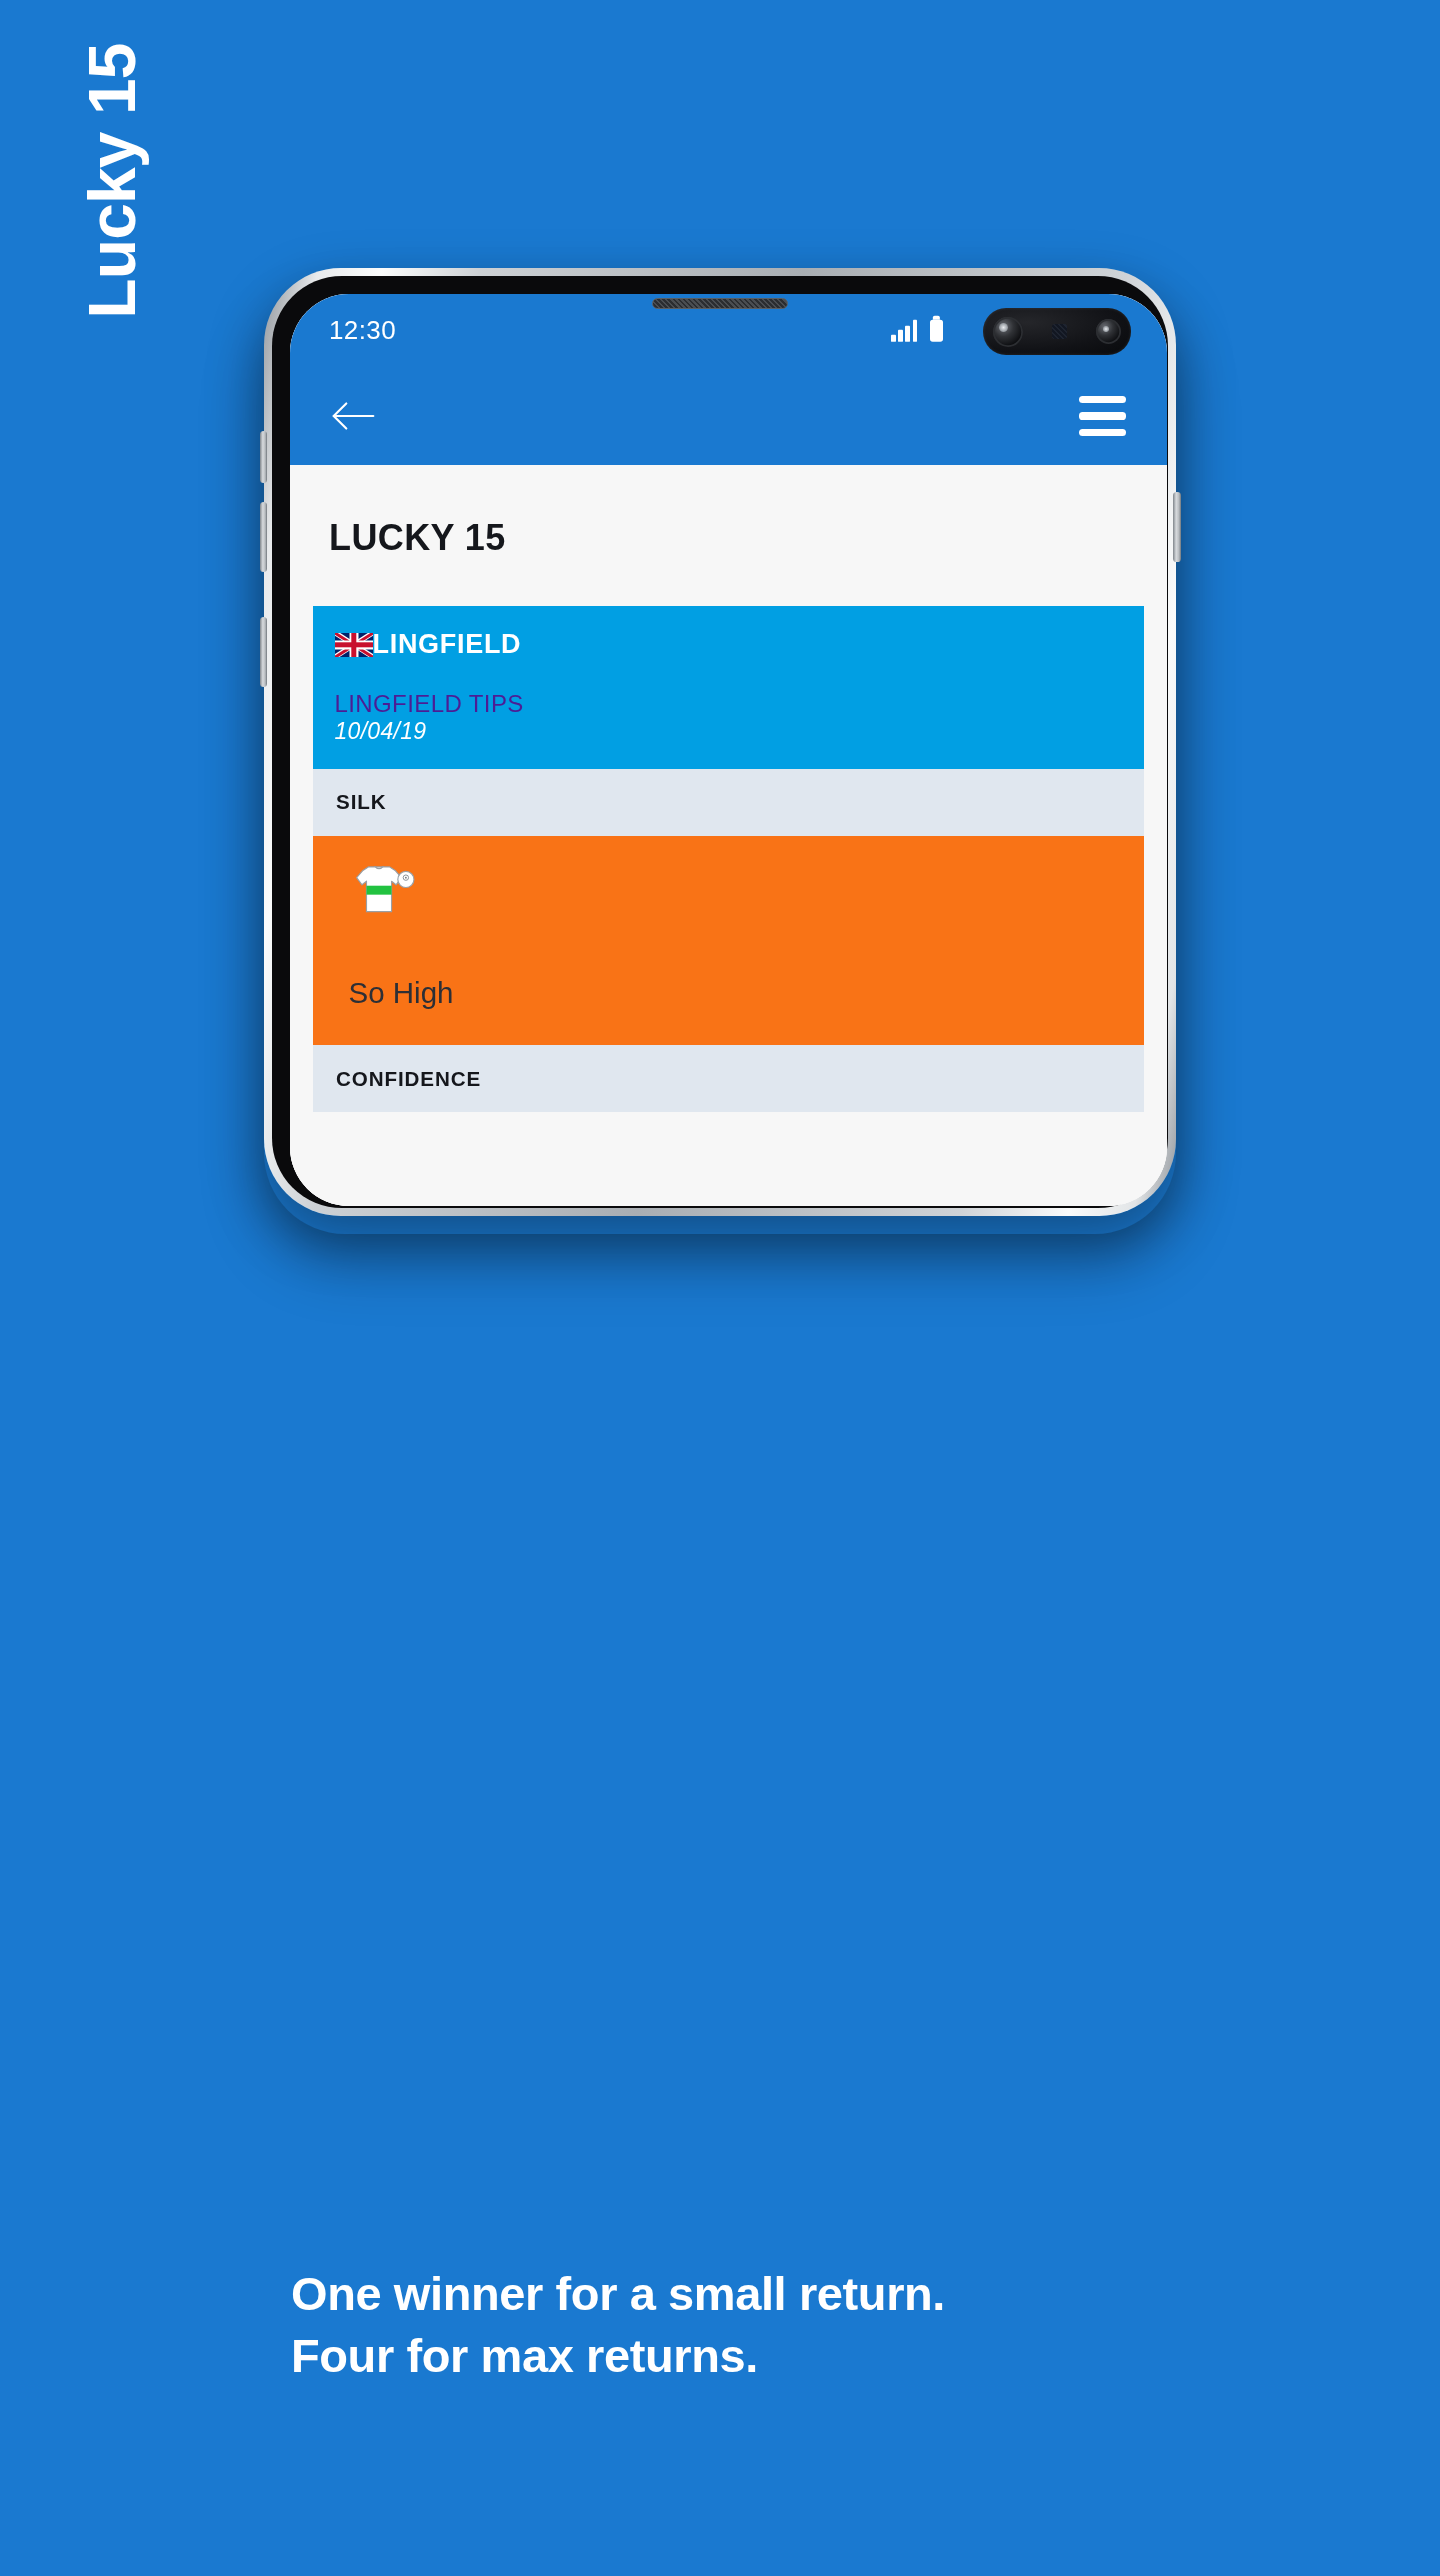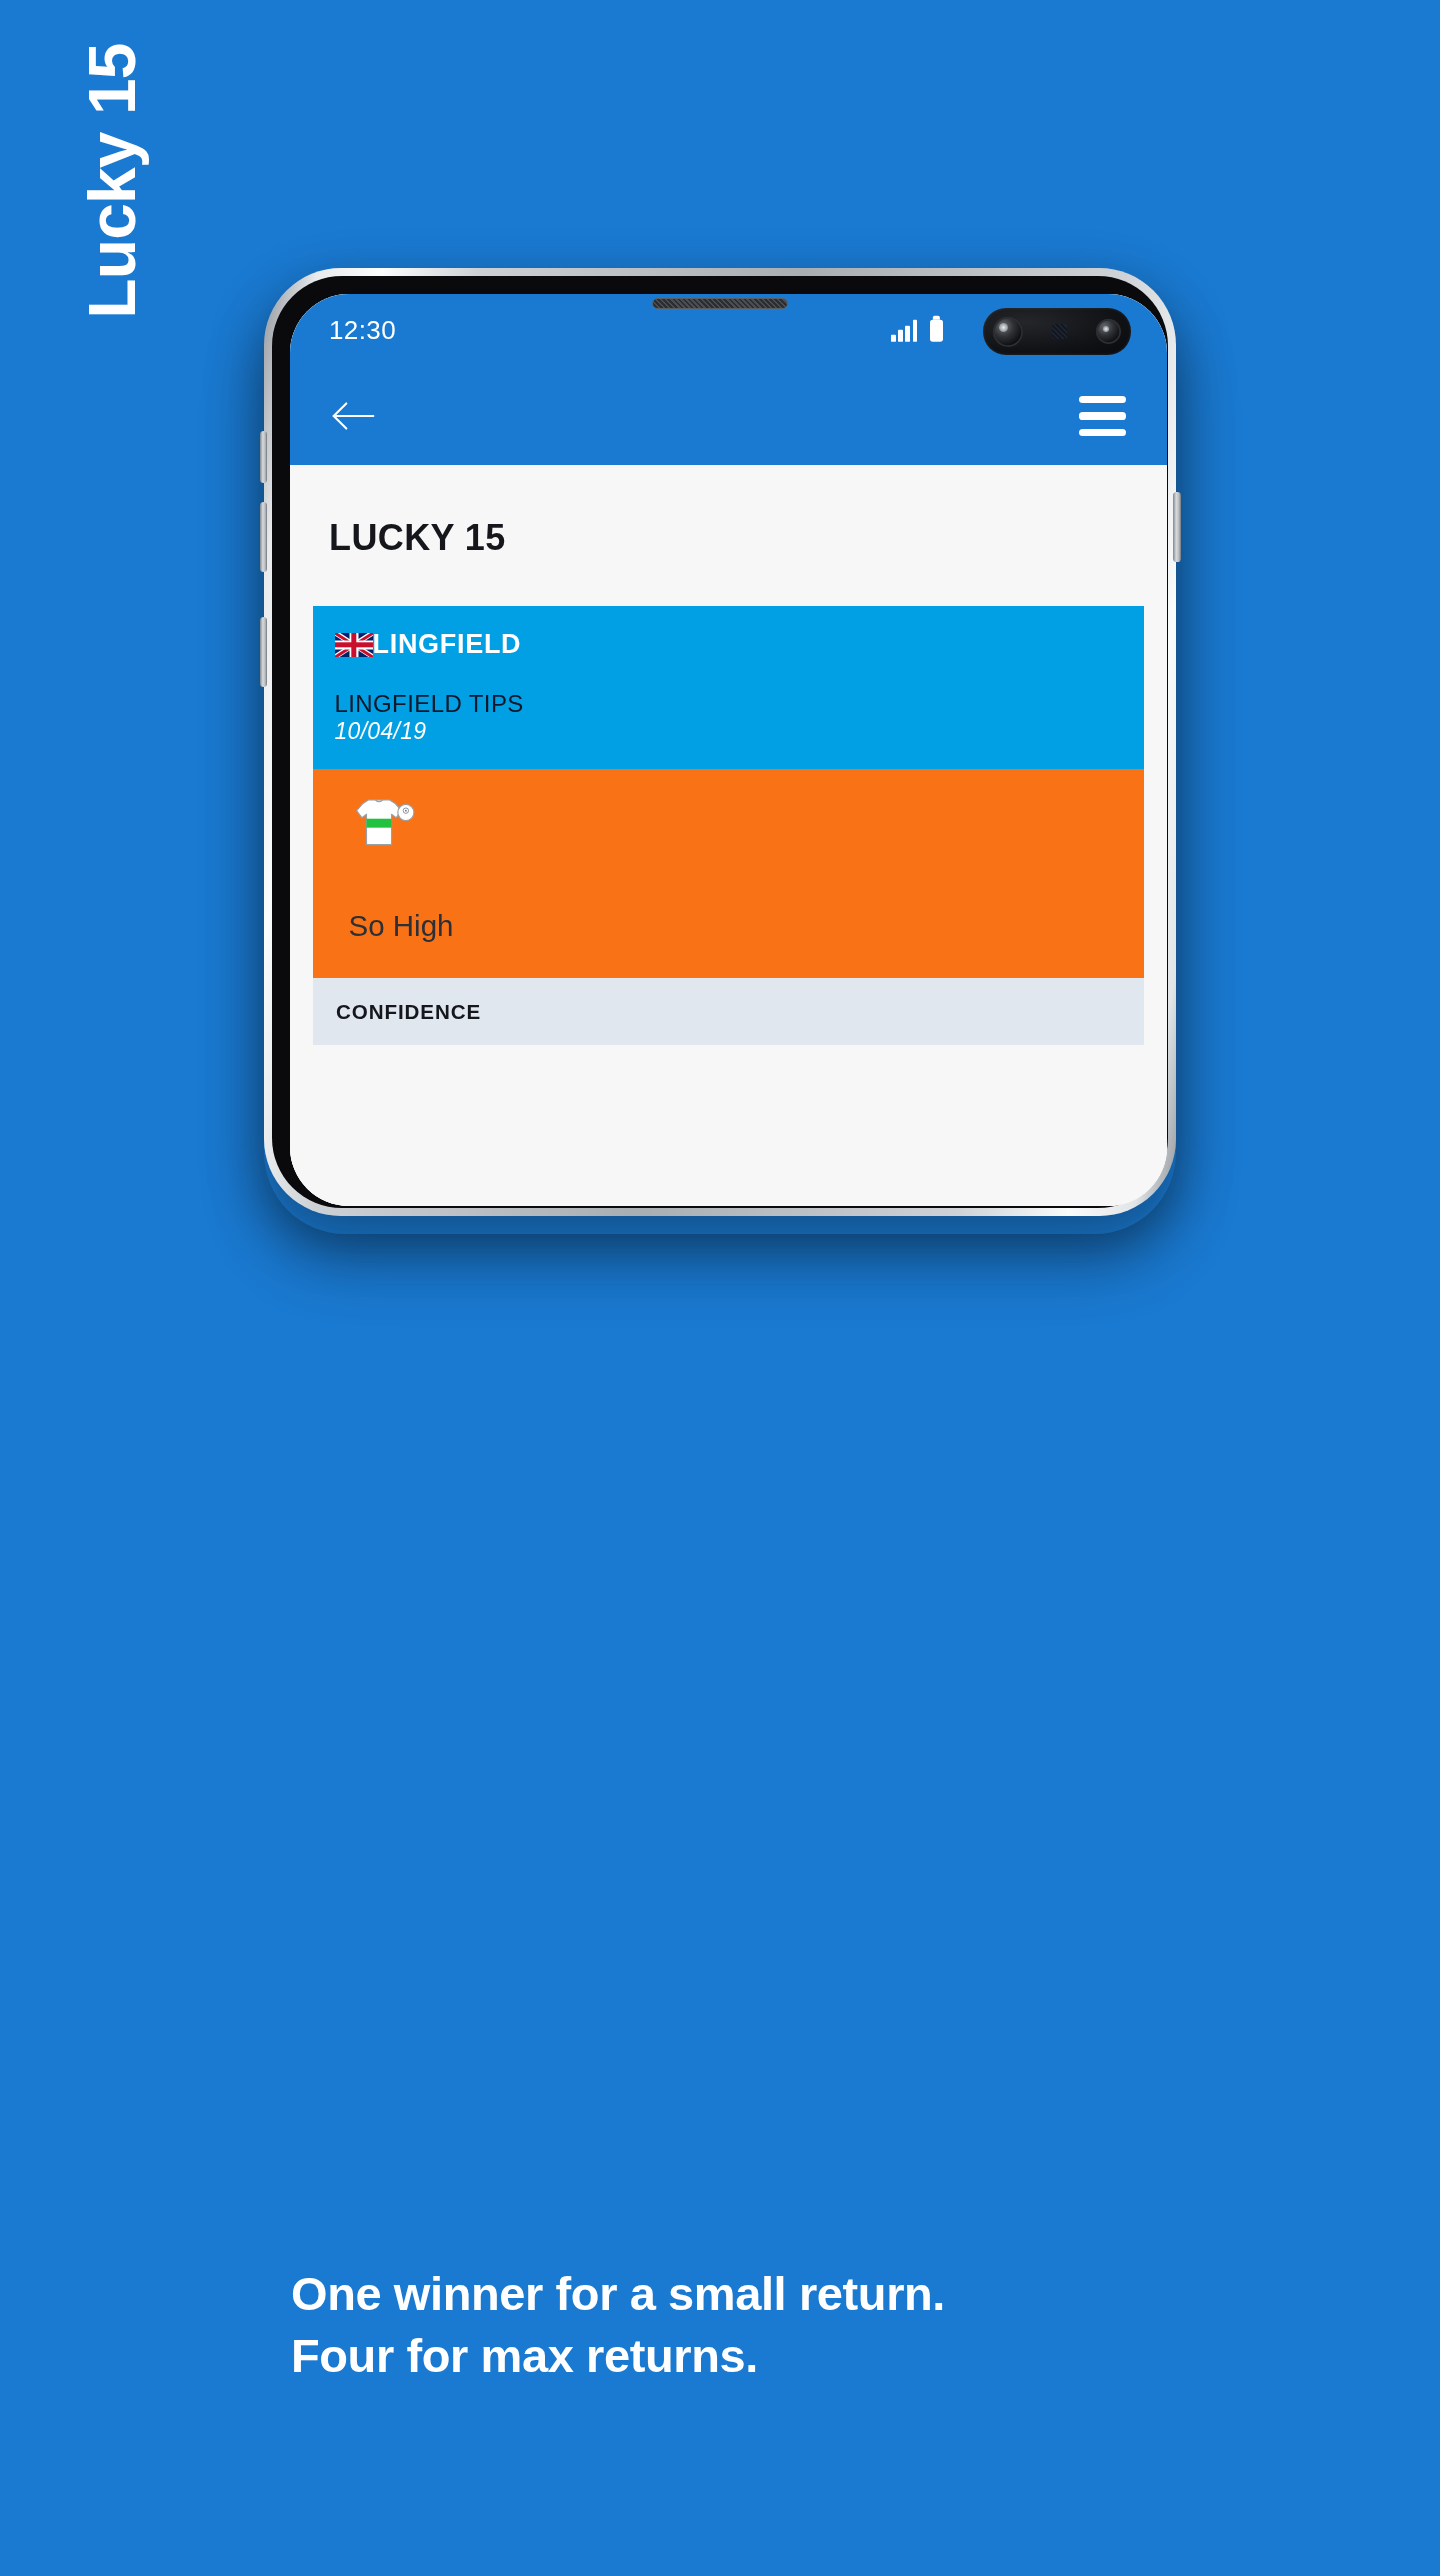--- a/index.html
+++ b/index.html
@@ -286,21 +286,21 @@
 
   .venue-name {
     color: #ffffff;
     font-size: 27px;
     font-weight: bold;
     letter-spacing: 0.7px;
   }
 
   .tips-block { margin-top: 29px; }
   .tips-line {
-    color: #0f172a;
+    color: #4c1d95;
     font-size: 24px;
     letter-spacing: 0.4px;
     line-height: 1.22;
     font-weight: 300;
   }
   .tips-date {
     color: #ffffff;
     font-size: 23px;
     letter-spacing: 0.3px;
     line-height: 1.2;
@@ -433,20 +433,21 @@
                   </span>
                   <span class="venue-name">LINGFIELD</span>
                 </div>
                 <div class="tips-block">
                   <div class="tips-line">LINGFIELD TIPS</div>
                   <div class="tips-date">10/04/19</div>
                 </div>
               </div>
 
 
+              <div class="sec-head">SILK</div>
               <div class="sec-body tall">
                 <span class="silk-wrap">
                   <svg viewBox="0 0 86 70" width="77" height="63" aria-hidden="true">
 
                     <path d="M26 12 L20 16 L13 24 L19 32 L24 28 L24 62 L52 62 L52 28 L57 32 L63 24 L56 16 L50 12 Z" fill="#ffffff" stroke="#9aa0a6" stroke-width="1.3" stroke-linejoin="round"></path>
 
                     <path d="M33 11 Q38 17 43 11" fill="none" stroke="#9aa0a6" stroke-width="1.3"></path>
 
                     <rect x="24" y="33" width="28" height="10" fill="#22c240"></rect>
 

